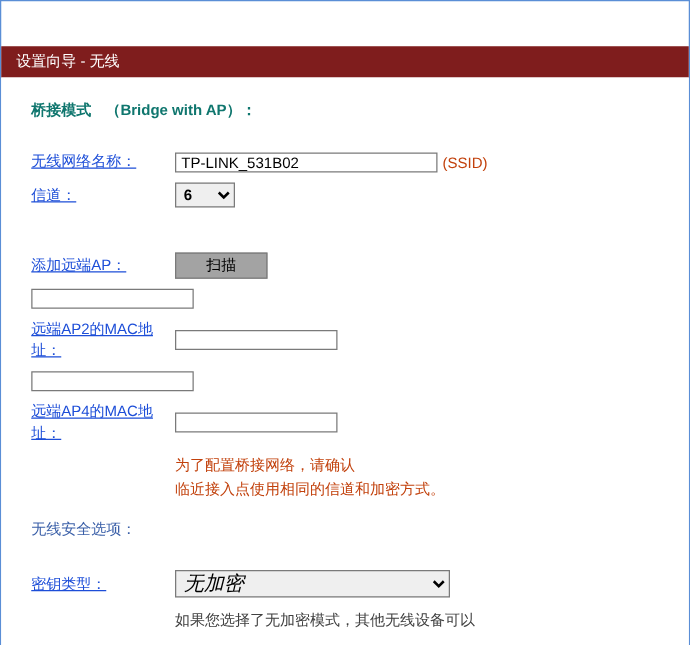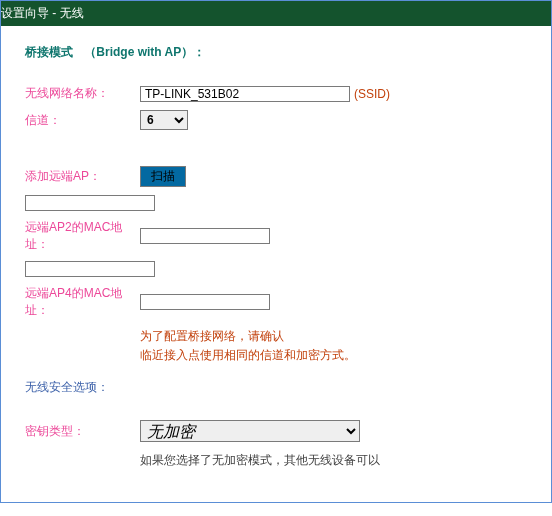--- a/index.html
+++ b/index.html
@@ -1,28 +1,28 @@
 <!DOCTYPE html>
 <html><head>
 <meta charset="utf-8">
 <style>
 * { box-sizing: border-box; margin: 0; padding: 0; }
 body { font-family: "SimSun", "宋体", sans-serif; font-size: 12px; background: #fff; color: #000; }
 .window { width: 552px; border: 1px solid #5a8ed6; }
-.title-bar { background: #14532d; color: #fff; padding: 4px 0; font-size: 12px; }
+.title-bar { background: #7f1d1d; color: #fff; padding: 4px 12px; font-size: 12px; margin-top: 36px; }
 .content { background: #fff; padding: 18px 24px 30px 24px; }
 .header-row { color: #0f766e; font-weight: bold; margin-bottom: 24px; }
 .header-row span { margin-right: 8px; }
 .form-row { display: flex; align-items: center; margin-bottom: 8px; }
-.form-label { color: #ec4899; width: 115px; flex-shrink: 0; }
+.form-label { color: #1d4ed8; width: 115px; flex-shrink: 0; text-decoration: underline; }
 .text-input { border: 1px solid #7a7a7a; height: 16px; padding: 1px 4px; font-size: 12px; font-family: inherit; }
 .ssid-suffix { color: #c2410c; margin-left: 4px; }
 .channel-select { width: 48px; height: 20px; border: 1px solid #7a7a7a; font-weight: bold; padding-left: 2px; font-size: 12px; }
 .section-gap { height: 28px; }
-.scan-btn { border: 1px solid #7a7a7a; background: #0369a1; padding: 1px 10px; font-size: 12px; font-family: Liberation Mono, monospace; cursor: pointer; }
+.scan-btn { border: 1px solid #7a7a7a; background: #a3a3a3; padding: 1px 24px; font-size: 12px; font-family: Liberation Mono, monospace; cursor: pointer; }
 .hint-text { color: #c2410c; margin-left: 115px; line-height: 1.6; margin-top: 4px; }
 .section-label { color: #3a5fa8; margin-top: 14px; margin-bottom: 24px; }
 .encrypt-select { width: 220px; height: 22px; border: 1px solid #7a7a7a; font-size: 16px; padding-left: 2px; font-style: italic; }
 .encrypt-hint { margin-left: 115px; color: #404040; line-height: 1.8; margin-top: 8px; }
 </style>
 </head>
 <body>
 
 <div class="window">
   <div class="title-bar">

